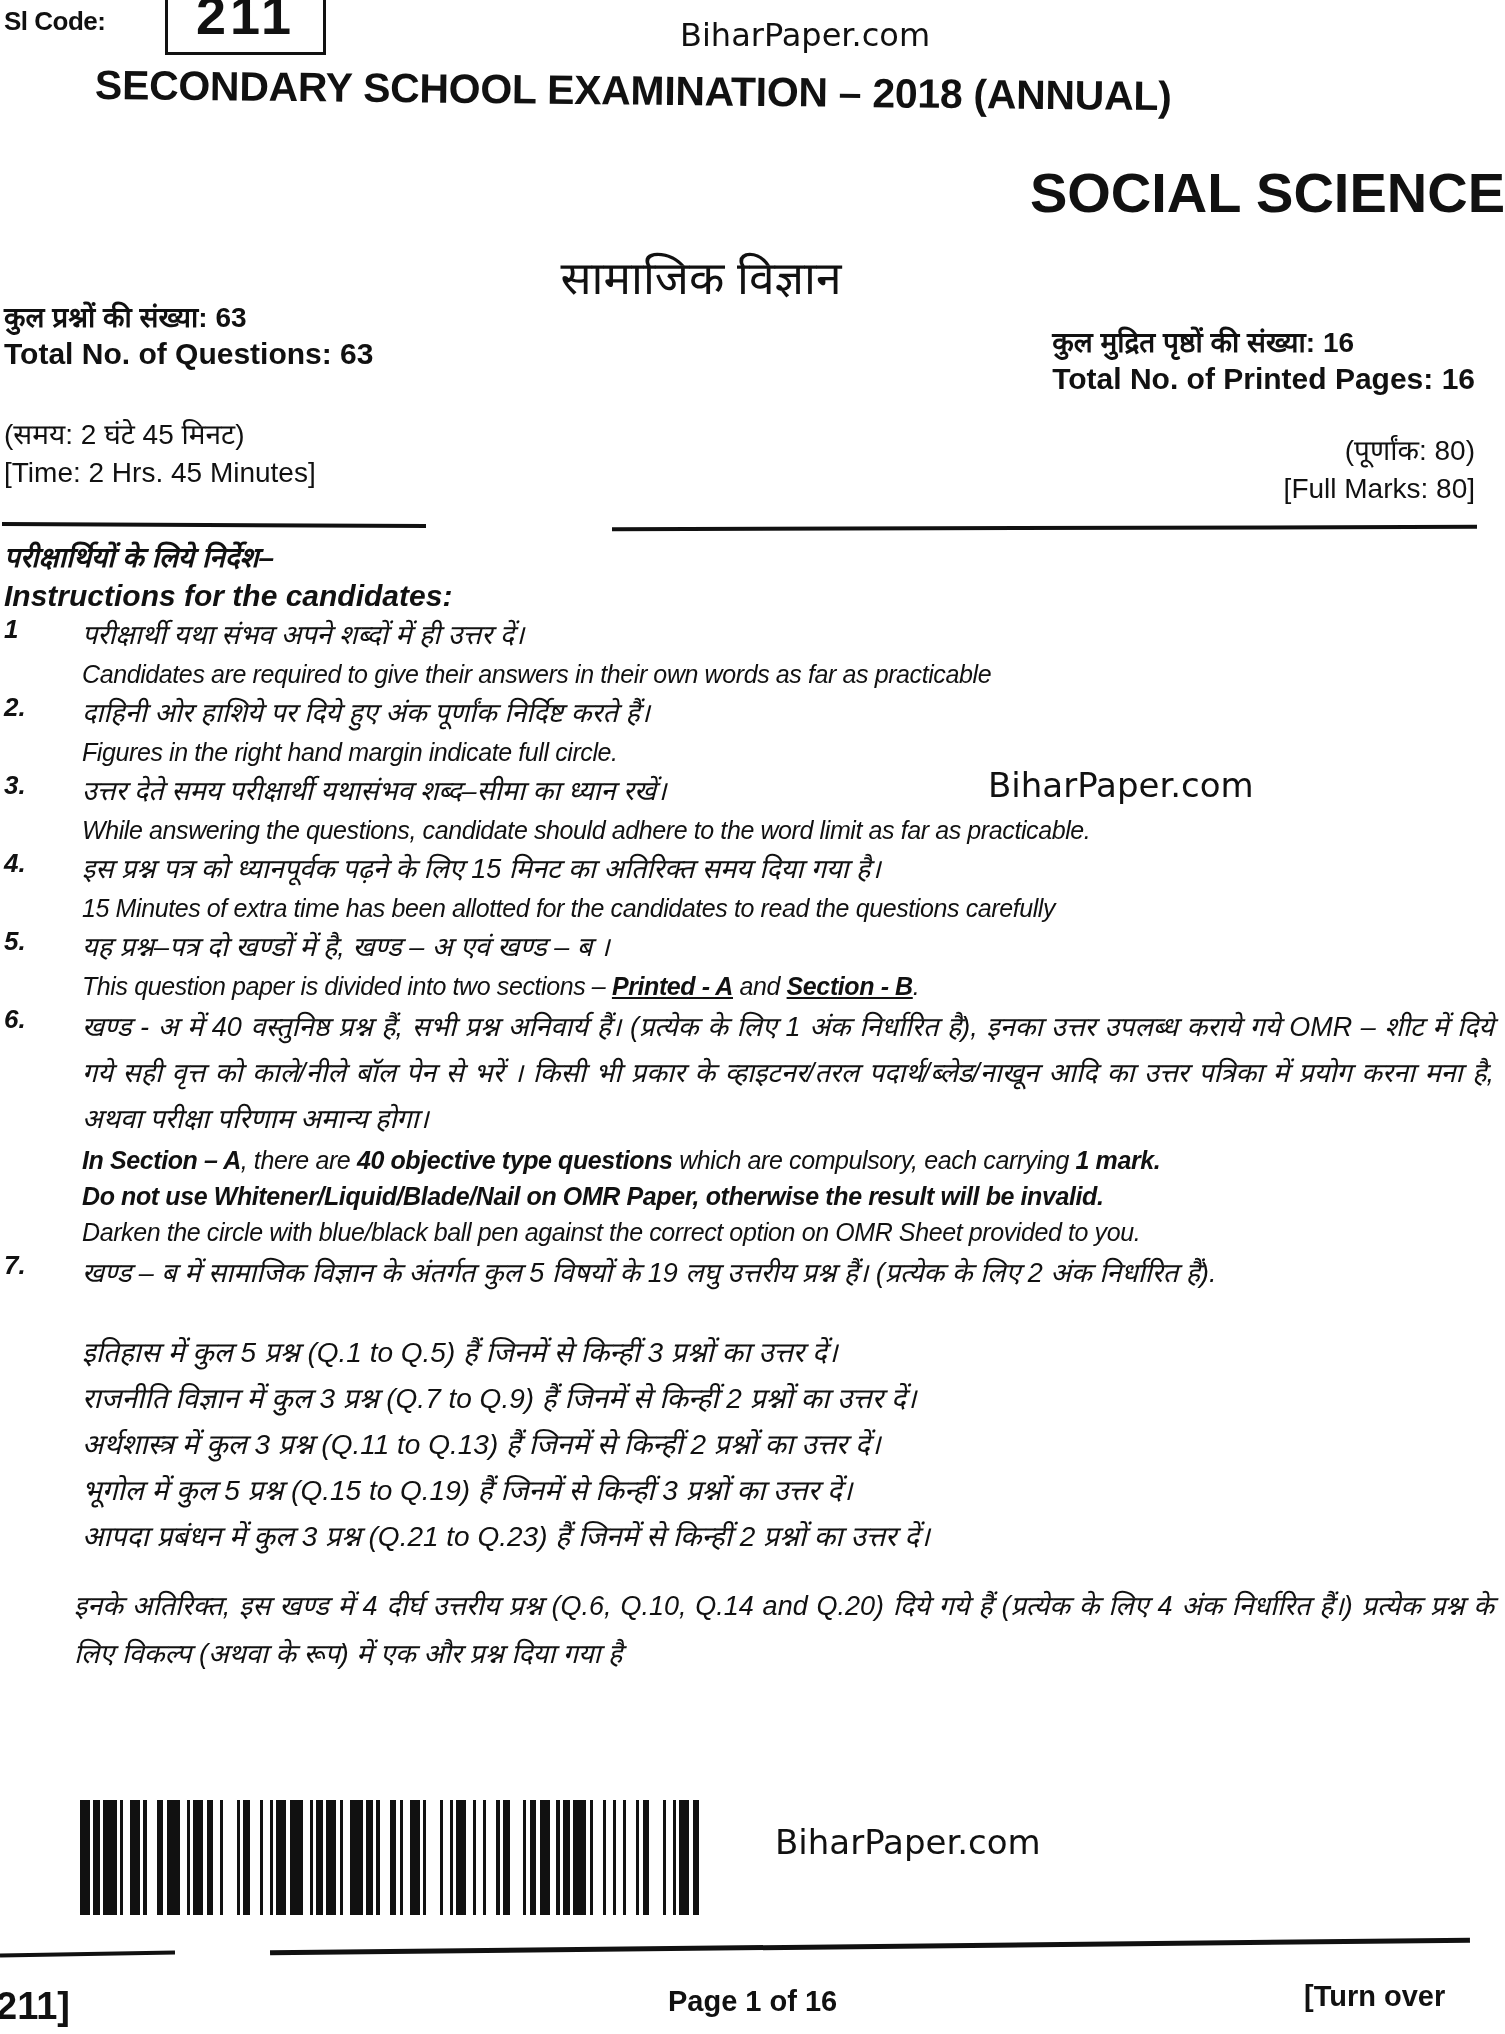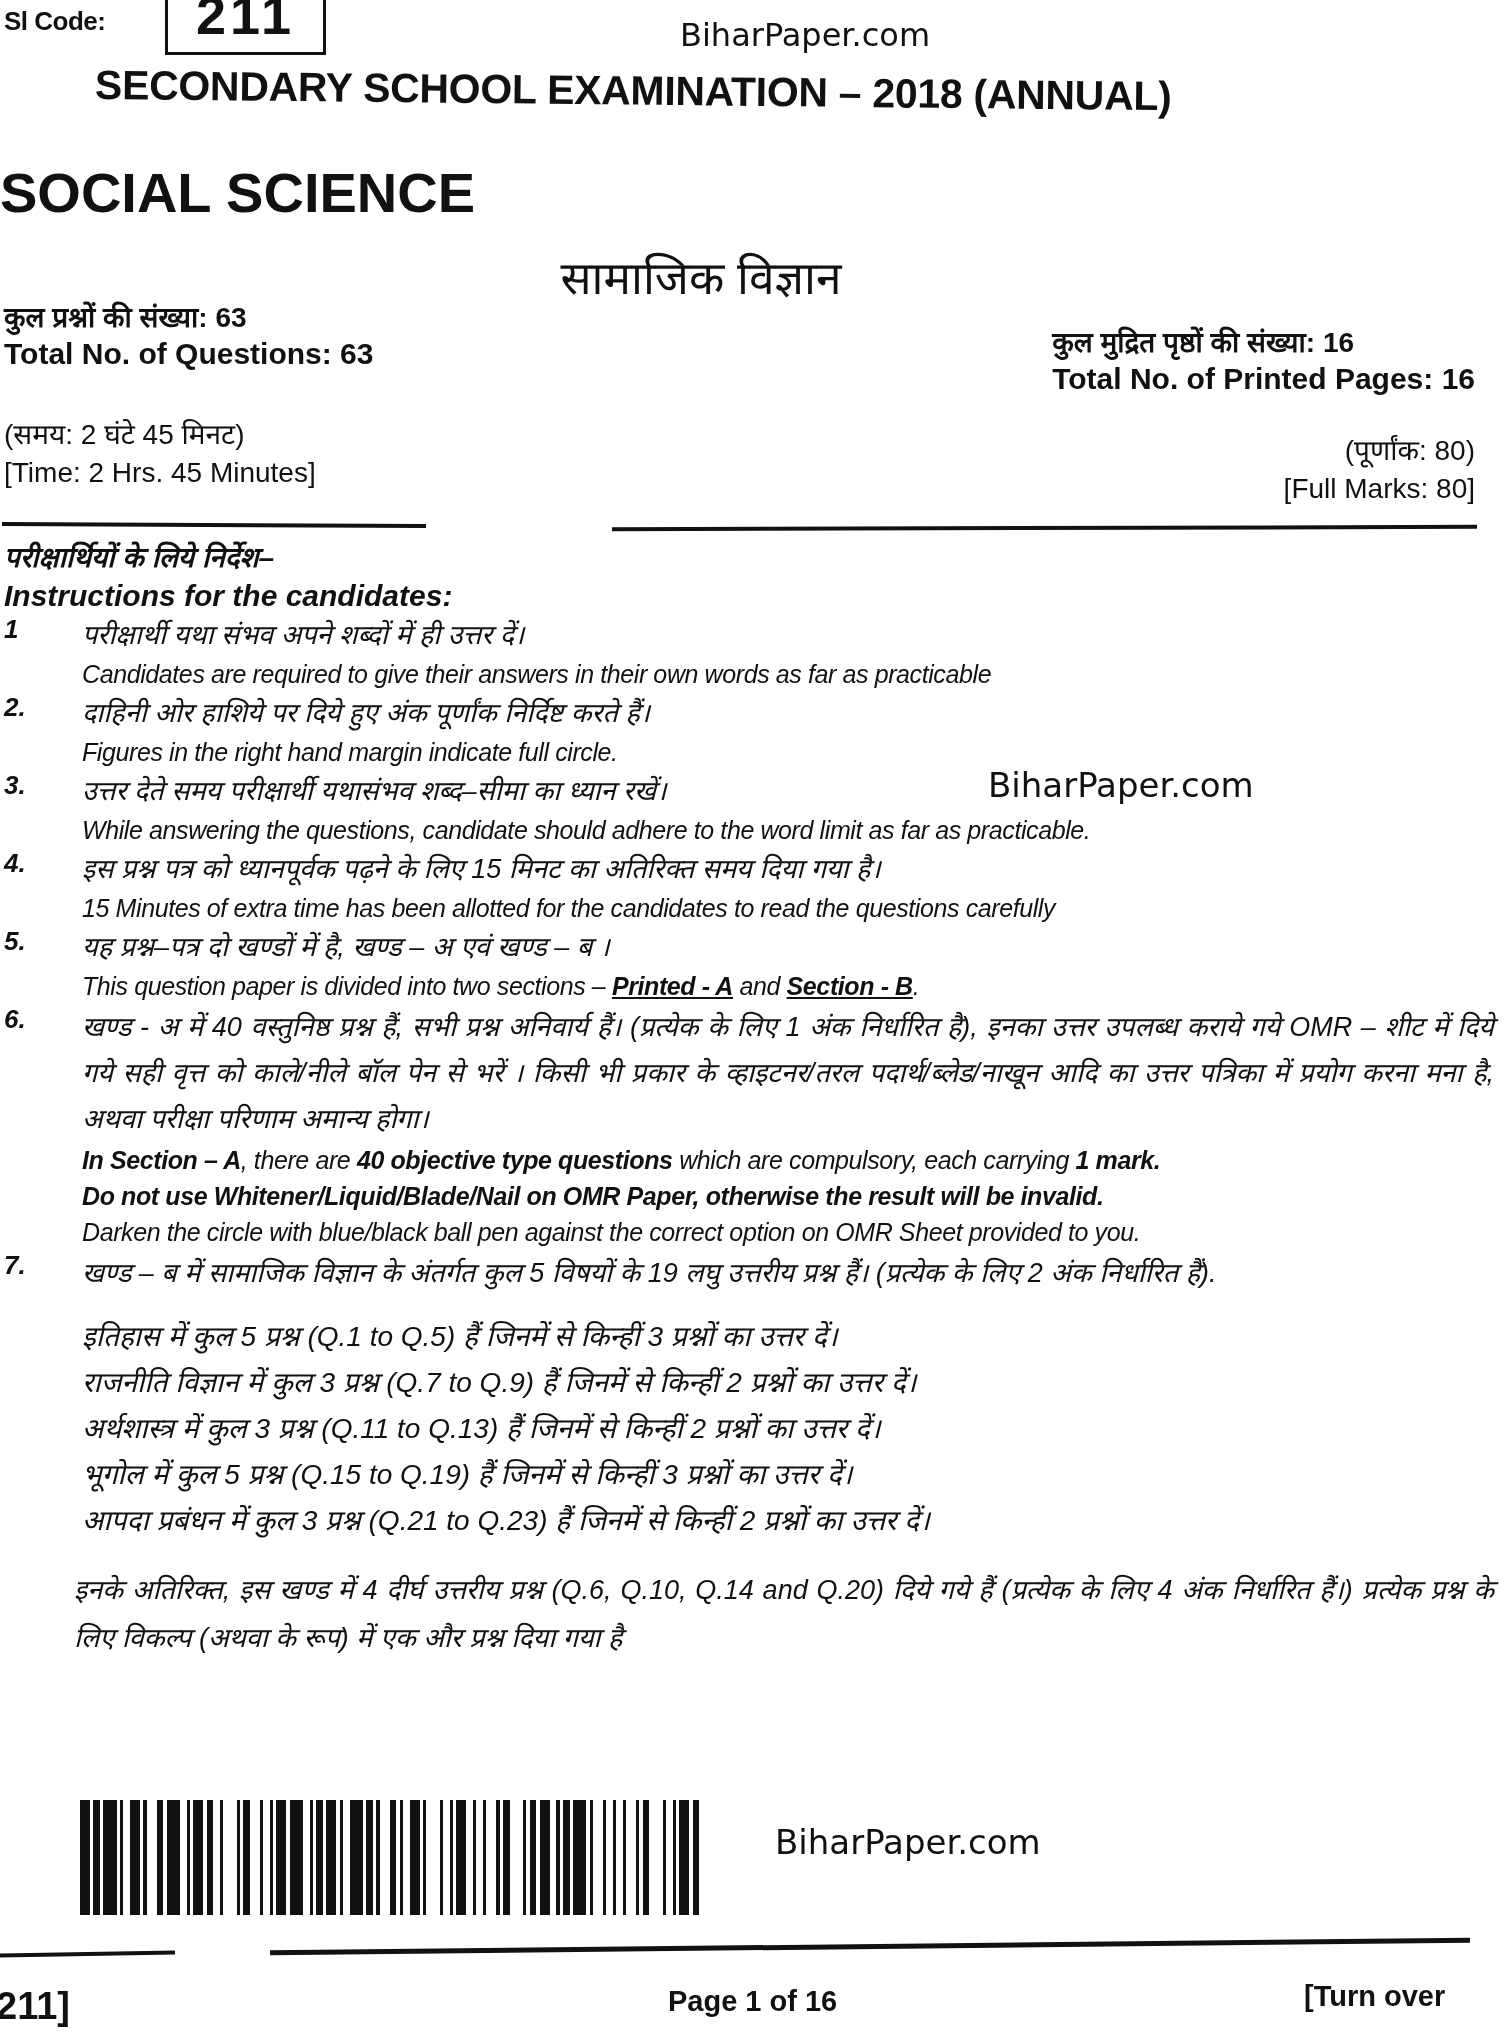--- a/index.html
+++ b/index.html
@@ -14,21 +14,21 @@
     .sl-code { left: 4px; top: 6px; font-size: 26px; font-weight: bold; letter-spacing: -0.5px; }
     .sl-box {
       left: 165px; top: -14px; width: 155px; height: 66px;
       border: 3px solid #111; border-top: none;
       font-size: 54px; font-weight: bold; text-align: center; line-height: 58px;
       letter-spacing: 4px;
     }
     .wm { font-family: "DejaVu Sans", sans-serif; color: #111; }
     .wm-top { left: 680px; top: 16px; font-size: 32px; }
     .exam-title { left: 95px; top: 62px; font-size: 41px; font-weight: bold; letter-spacing: -0.3px; transform: rotate(0.6deg); transform-origin: left; }
-    .subject { left: 0; width: 1505px; top: 160px; font-size: 56px; font-weight: bold; text-align: left; letter-spacing: 0px; }
+    .subject { left: 0; width: 1505px; top: 160px; font-size: 56px; font-weight: bold; text-align: right; letter-spacing: 0px; }
     .subject-hi { left: 0; width: 1402px; top: 245px; font-size: 46px; text-align: center; }
 
     .meta-left { left: 4px; top: 300px; font-size: 28px; line-height: 36px; }
     .meta-left .hi { font-weight: bold; }
     .meta-left .en { font-weight: bold; font-size: 30px; }
     .meta-right { right: 30px; top: 325px; font-size: 28px; line-height: 36px; text-align: left; }
     .meta-right .en { font-weight: bold; font-size: 30px; }
     .time-left { left: 4px; top: 416px; font-size: 28px; line-height: 38px; }
     .marks-right { right: 30px; top: 432px; font-size: 28px; line-height: 38px; text-align: right; }
 
@@ -37,21 +37,21 @@
     
     .instr { left: 4px; top: 538px; width: 1490px; font-style: italic; }
     .instr-hd-hi { font-size: 28px; font-weight: bold; line-height: 40px; }
     .instr-hd-en { font-size: 30px; font-weight: bold; line-height: 36px; }
     .item { position: relative; padding-left: 78px; }
     .num { position: absolute; left: 0; top: 0; font-size: 26px; font-weight: bold; }
     .hi-line { font-size: 27px; line-height: 42px; }
     .en-line { font-size: 25px; line-height: 36px; letter-spacing: -0.4px; }
     .item.wide .hi-line { text-align: justify; }
     .u { text-decoration: underline; font-weight: bold; }
-    .sub-block { padding-left: 78px; margin-top: 18px; }
+    .sub-block { padding-left: 78px; margin-top: 34px; }
     .sub-line { font-size: 28px; line-height: 46px; }
     .para2 { padding-left: 70px; margin-top: 22px; font-size: 27px; line-height: 48px; text-align: justify; }
 
     .wm-mid { left: 988px; top: 765px; font-size: 34px; }
 
     
     .barcode { left: 80px; top: 1800px; width: 620px; height: 115px; display: flex; align-items: stretch; gap: 0; }
     .barcode span { display: block; background: #111; }
     .wm-bot { left: 775px; top: 1822px; font-size: 34px; }
 

